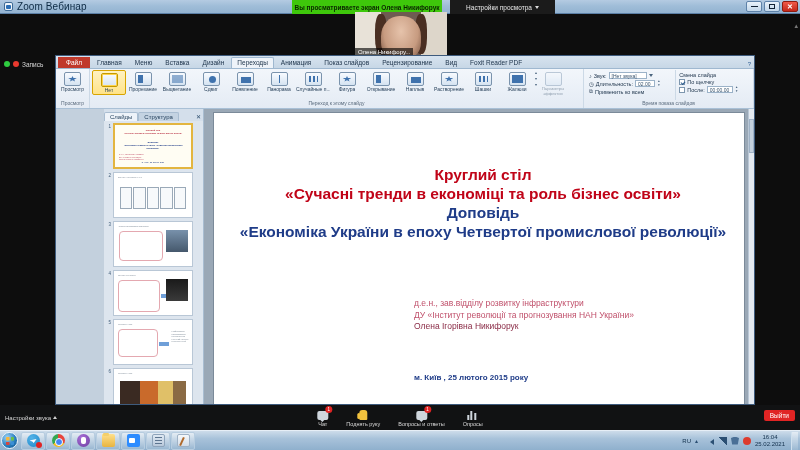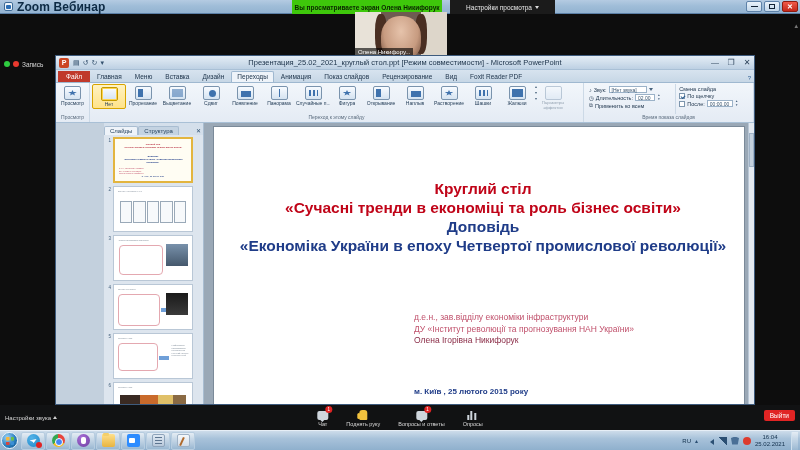--- a/index.html
+++ b/index.html
@@ -21,21 +21,21 @@
     background:linear-gradient(#b4cbe2,#a0bdd8 45%,#93b3d1);
     border-bottom:1px solid #5b7fa6;
     display:flex; align-items:center;
   }
   .zt-ico{
     width:9px;height:9px;margin:0 4px 0 4px;border-radius:2px;
     background:#f0f6fb;border:1px solid #3f6b96;
     position:relative;flex:0 0 auto;
   }
   .zt-ico:after{content:"";position:absolute;left:1px;top:2px;width:5px;height:4px;background:#2d6fb5;border-radius:1px;}
-  .zt-title{ font-size:12px; color:#0d2a44; font-weight:bold; letter-spacing:.1px; white-space:nowrap;}
+  .zt-title{ font-size:10px; color:#0d2a44; font-weight:normal; letter-spacing:.1px; white-space:nowrap;}
   .zt-spacer{flex:1 1 auto;}
   .green-banner{
     position:absolute; left:292px; top:0; width:150px; height:14px;
     background:#3ec70b; display:flex;align-items:center;justify-content:center;
   }
   .green-banner span{font-size:6.5px;color:#0a2600;font-weight:bold;white-space:nowrap;}
   .view-settings{
     position:absolute; left:450px; top:0; width:105px; height:14px;
     background:#1b1b1b;display:flex;align-items:center;justify-content:center;gap:3px;
   }
@@ -322,35 +322,20 @@
     <div class="vt-hair-l"></div>
     <div class="vt-hair-r"></div>
     <div class="vt-face"></div>
     <div class="vt-name">Олена Никифору...</div>
   </div>
 
   <div class="right-arrow">▴</div>
 
   <div id="ppt">
 
-    <div class="ppt-title">
-      <div class="ppt-logo">P</div>
-      <div class="qat">
-        <span class="qat-i">▤</span>
-        <span class="qat-i">↺</span>
-        <span class="qat-i">↻</span>
-        <span class="qat-i">▾</span>
-      </div>
-      <div class="ppt-title-txt">Презентация_25.02_2021_круглый стол.ppt [Режим совместимости] - Microsoft PowerPoint</div>
-      <div class="ppt-wbtns">
-        <span class="ppt-wb">—</span>
-        <span class="ppt-wb">❐</span>
-        <span class="ppt-wb">✕</span>
-      </div>
-    </div>
 
     <div class="ppt-tabs">
       <div class="tab file">Файл</div>
       <div class="tab">Главная</div>
       <div class="tab">Меню</div>
       <div class="tab">Вставка</div>
       <div class="tab">Дизайн</div>
       <div class="tab active">Переходы</div>
       <div class="tab">Анимация</div>
       <div class="tab">Показ слайдов</div>
@@ -588,21 +573,21 @@
 
       <div class="slide-area">
         <div class="slide">
           <div class="slide-title">
             <div class="st-red">Круглий стіл</div>
             <div class="st-red">«Сучасні тренди в економіці та роль бізнес освіти»</div>
             <div class="st-blue">Доповідь</div>
             <div class="st-blue">«Економіка України в епоху Четвертої промислової революції»</div>
           </div>
           <div class="slide-sub">
-            <div>д.е.н., зав.відділу економіки інфраструктури</div>
+            <div>д.е.н., зав.відділу розвитку інфраструктури</div>
             <div>ДУ «Інститут революції та прогнозування НАН України»</div>
             <div class="dark">Олена Ігорівна Никифорук</div>
           </div>
           <div class="slide-place">м. Київ , 25 лютого 2015 року</div>
         </div>
         <div class="side-scroll">
             <div class="sb"></div>
           </div>
       </div>
 

